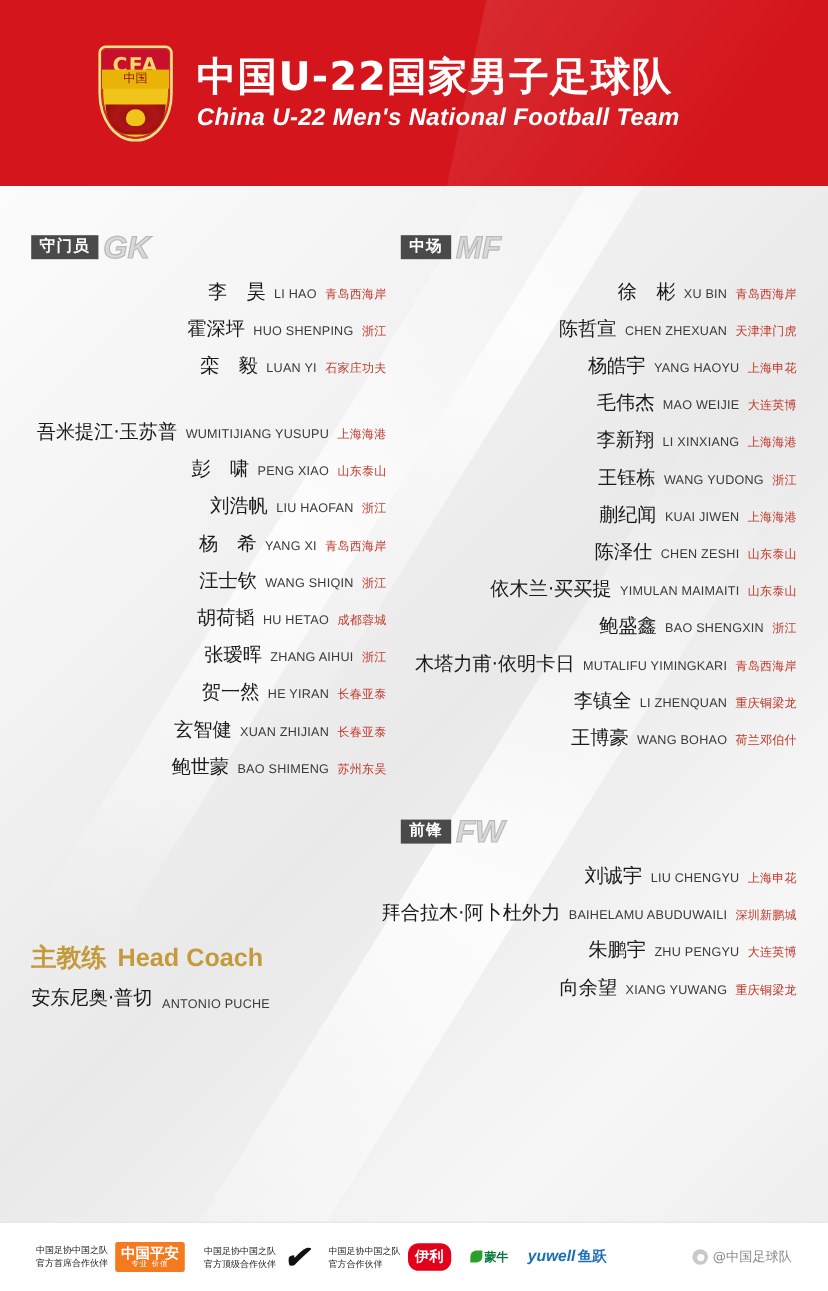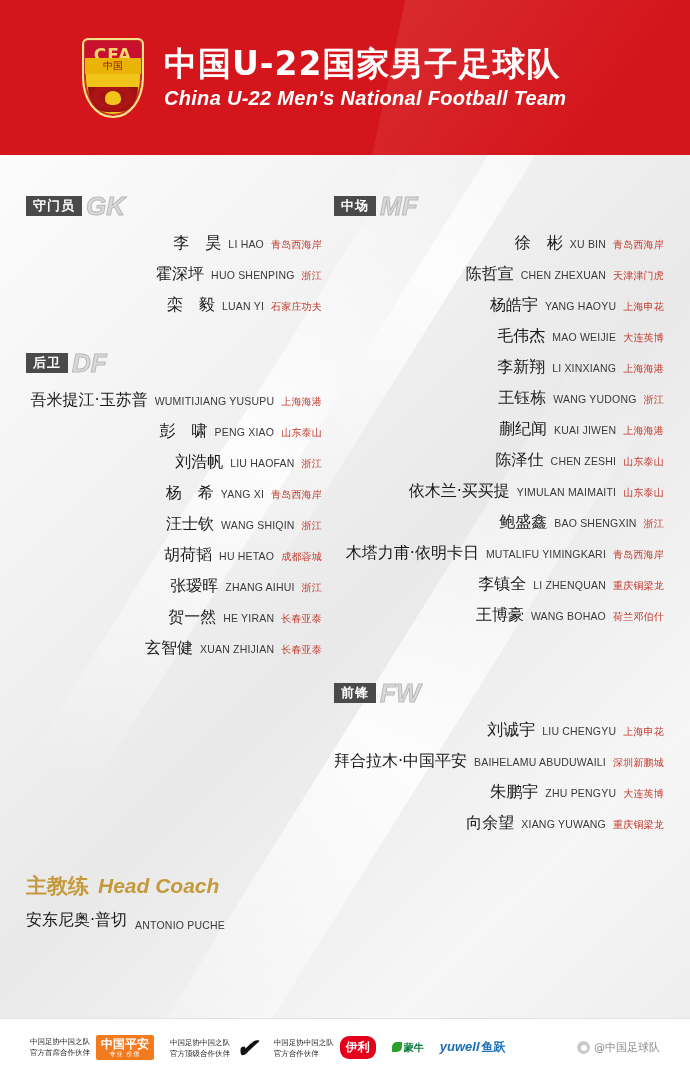--- a/index.html
+++ b/index.html
@@ -188,39 +188,38 @@
   .p-club {
     font-size: 10px;
     color: #c0392b;
     letter-spacing: 0.2px;
   }
 
   
   .coach {
     position: absolute;
     left: 26px;
-    top: 872px;
+    top: 784px;
     width: 400px;
   }
   .coach-title {
     display: flex;
     align-items: baseline;
     gap: 9px;
     margin-bottom: 10px;
   }
   .coach-title .cn {
     font-family: "DejaVu Sans", sans-serif;
     font-size: 21px;
     font-weight: bold;
     color: #c49a3c;
   }
   .coach-title .en {
     font-size: 21px;
     font-weight: bold;
-    font-style: italic;
     color: #c49a3c;
   }
   .coach-name {
     display: flex;
     align-items: flex-end;
   }
   .coach-name .cn {
     font-family: "DejaVu Sans", sans-serif;
     font-size: 16px;
     color: #1a1a1a;
@@ -393,24 +392,20 @@
           <span class="p-club">浙江</span>
         </div>
         <div class="player">
           <span class="p-cn">栾　毅</span>
           <span class="p-en">LUAN YI</span>
           <span class="p-club">石家庄功夫</span>
         </div>
       </div>
 
       <div class="section">
-        <div class="section-head">
-          <span class="badge-cn">后卫</span>
-          <span class="badge-en">DF</span>
-        </div>
         <div class="player">
           <span class="p-cn">吾米提江·玉苏普</span>
           <span class="p-en">WUMITIJIANG YUSUPU</span>
           <span class="p-club">上海海港</span>
         </div>
         <div class="player">
           <span class="p-cn">彭　啸</span>
           <span class="p-en">PENG XIAO</span>
           <span class="p-club">山东泰山</span>
         </div>
@@ -441,20 +436,25 @@
         </div>
         <div class="player">
           <span class="p-cn">贺一然</span>
           <span class="p-en">HE YIRAN</span>
           <span class="p-club">长春亚泰</span>
         </div>
         <div class="player">
           <span class="p-cn">玄智健</span>
           <span class="p-en">XUAN ZHIJIAN</span>
           <span class="p-club">长春亚泰</span>
+        </div>
+        <div class="player">
+          <span class="p-cn">鲍世蒙</span>
+          <span class="p-en">BAO SHIMENG</span>
+          <span class="p-club">苏州东吴</span>
         </div>
       </div>
     </div>
 
     <div class="col-right">
 
       <div class="section">
         <div class="section-head">
           <span class="badge-cn">中场</span>
           <span class="badge-en">MF</span>
@@ -530,21 +530,21 @@
         <div class="section-head">
           <span class="badge-cn">前锋</span>
           <span class="badge-en">FW</span>
         </div>
         <div class="player">
           <span class="p-cn">刘诚宇</span>
           <span class="p-en">LIU CHENGYU</span>
           <span class="p-club">上海申花</span>
         </div>
         <div class="player">
-          <span class="p-cn">拜合拉木·中国平安</span>
+          <span class="p-cn">拜合拉木·阿卜杜外力</span>
           <span class="p-en">BAIHELAMU ABUDUWAILI</span>
           <span class="p-club">深圳新鹏城</span>
         </div>
         <div class="player">
           <span class="p-cn">朱鹏宇</span>
           <span class="p-en">ZHU PENGYU</span>
           <span class="p-club">大连英博</span>
         </div>
         <div class="player">
           <span class="p-cn">向余望</span>

